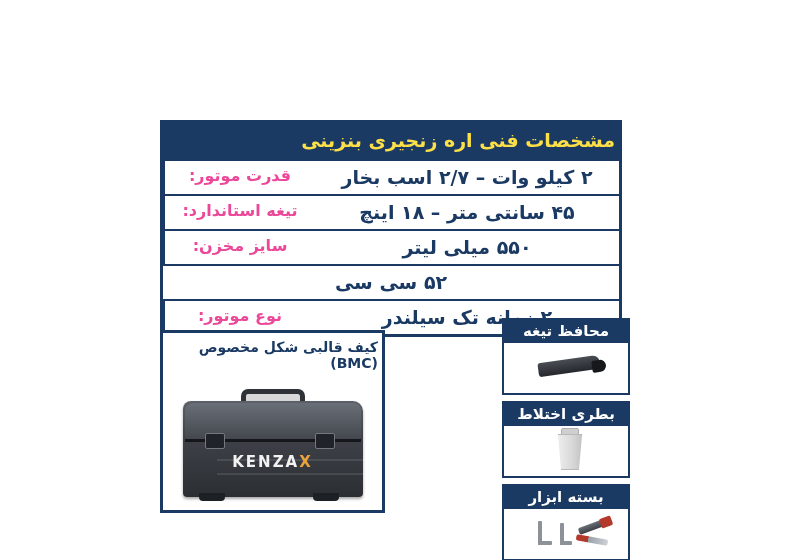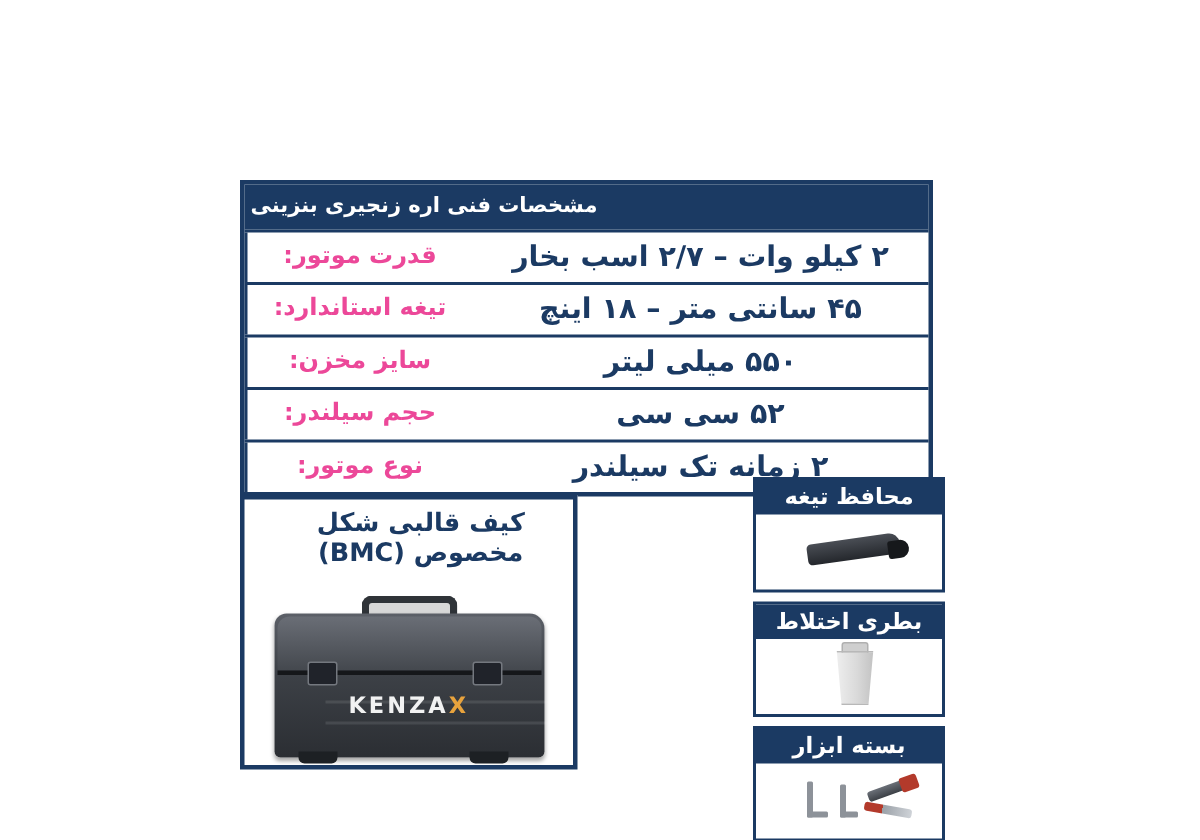--- a/index.html
+++ b/index.html
@@ -20,23 +20,23 @@
     position: absolute;
     left: 160px;
     top: 120px;
     width: 462px;
     border: 3px solid #1b3a63;
     box-sizing: border-box;
     background: #ffffff;
   }
   .spec-title {
     background: #1b3a63;
-    color: #ffffff;
-    text-align: left;
-    font-size: 14px;
+    color: #fde047;
+    text-align: right;
+    font-size: 19px;
     font-weight: bold;
     padding: 6px 4px 8px 4px;
     letter-spacing: 0px;
     direction: rtl;
   }
   .spec-row {
     display: flex;
     flex-direction: row-reverse;
     border-top: 2px solid #1b3a63;
     direction: rtl;
@@ -75,23 +75,22 @@
     left: 160px;
     top: 330px;
     width: 225px;
     height: 183px;
     border: 3px solid #1b3a63;
     box-sizing: border-box;
     background: #ffffff;
   }
   .case-caption {
     color: #1b3a63;
-    font-size: 17px;
-    font-weight: bold;
-    text-align: center;
+    font-size: 14px;
+    font-weight: bold;
     direction: rtl;
     padding: 6px 4px 4px 20px;
   }
   .case-art-wrap {
     position: relative;
     width: 100%;
     height: 131px;
   }
   
   .case-body {
@@ -298,21 +297,20 @@
   </div>
   <div class="spec-row">
     <div class="spec-label">تیغه استاندارد:</div>
     <div class="spec-value">۴۵ سانتی متر – ۱۸ اینچ</div>
   </div>
   <div class="spec-row">
     <div class="spec-label">سایز مخزن:</div>
     <div class="spec-value">۵۵۰ میلی لیتر</div>
   </div>
   <div class="spec-row">
-    <div class="spec-label">حجم سیلندر:</div>
     <div class="spec-value">۵۲ سی سی</div>
   </div>
   <div class="spec-row">
     <div class="spec-label">نوع موتور:</div>
     <div class="spec-value">۲ زمانه تک سیلندر</div>
   </div>
 </div>
 
 <div class="case-panel">
   <div class="case-caption">کیف قالبی شکل مخصوص (BMC)</div>

